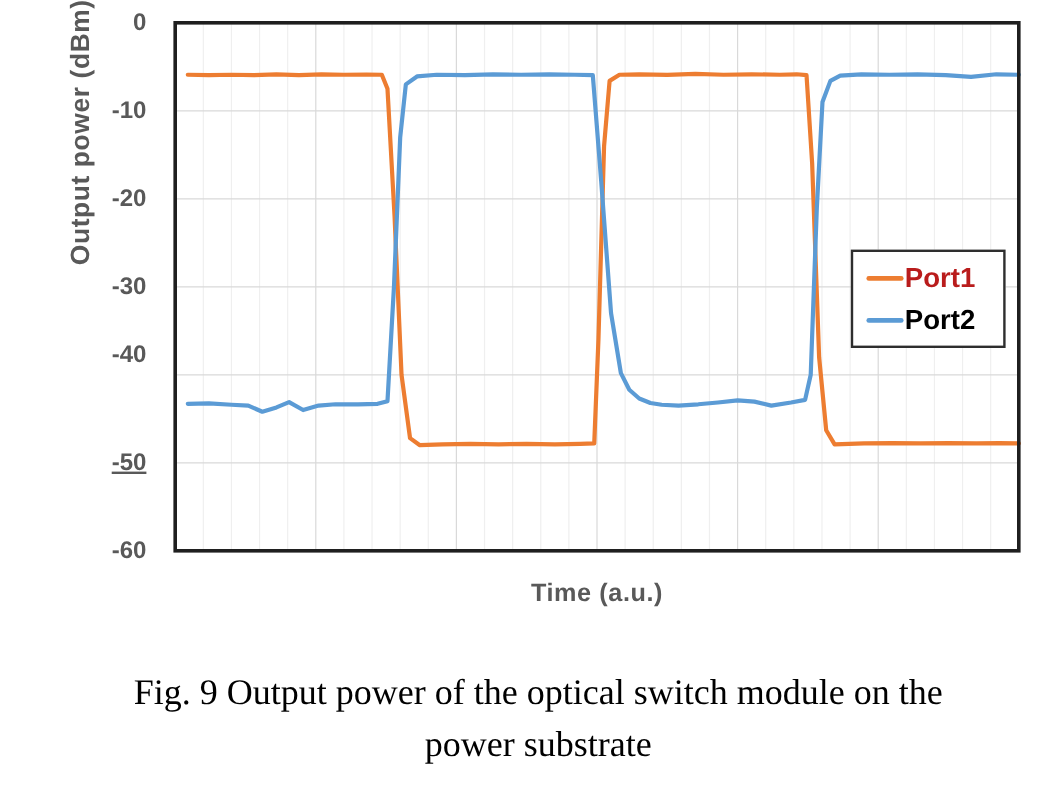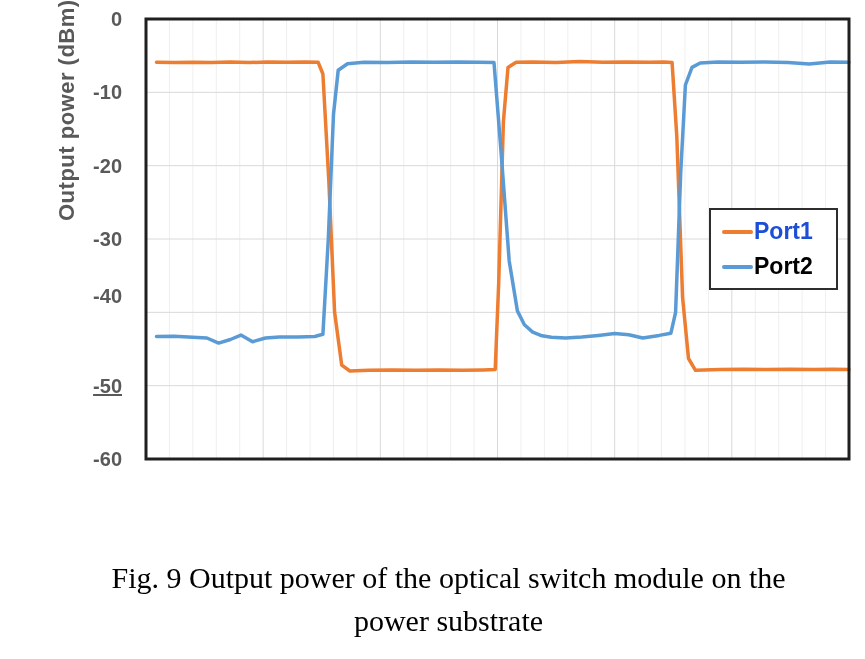--- a/index.html
+++ b/index.html
@@ -77,27 +77,30 @@
       <line x1="2" y1="148.66666666666666" x2="705" y2="148.66666666666666" stroke="#D9D9D9" stroke-width="1"></line>
       <line x1="2" y1="75.33333333333333" x2="705" y2="75.33333333333333" stroke="#D9D9D9" stroke-width="1"></line>
       <polyline points="12.5,45.3 30.1,45.6 48.9,45.3 67.6,45.6 86.4,44.9 105.1,45.6 123.9,44.9 142.6,45.3 161.3,45.1 174.2,45.3 178.9,57.0 184.8,163.3 190.6,295.3 197.7,348.1 205.9,354.0 224.6,353.3 248.0,352.9 271.5,353.3 294.9,352.9 318.4,353.3 339.4,352.9 351.2,352.5 354.7,266.0 359.4,104.7 364.0,50.4 372.2,45.3 388.7,44.9 412.1,45.4 435.5,44.5 458.9,45.3 482.4,44.9 505.8,45.3 519.9,44.9 528.1,45.6 532.8,119.3 538.6,280.7 544.5,341.5 551.5,353.3 576.1,352.5 599.5,352.2 623.0,352.5 646.4,352.2 669.9,352.5 688.6,352.2 705.0,352.5" fill="none" stroke="#ED7D31" stroke-width="3.5" stroke-linejoin="round" stroke-linecap="round"></polyline>
       <polyline points="12.5,319.5 30.1,319.2 48.9,320.3 62.9,321.0 74.6,326.1 86.4,322.5 96.9,318.1 108.6,324.7 121.5,321.0 135.6,319.9 154.3,319.9 170.7,319.5 178.9,317.3 184.3,222.0 189.5,97.3 194.2,53.3 203.5,46.7 219.9,45.3 243.4,45.6 266.8,44.9 290.2,45.3 313.7,44.9 334.8,45.3 350.0,45.6 357.0,134.0 365.2,244.0 373.4,293.9 380.4,307.8 388.7,315.1 398.0,318.8 407.4,320.3 421.5,321.0 437.9,319.9 454.3,318.4 470.7,316.6 484.7,317.7 498.8,321.0 515.2,318.4 526.9,316.2 531.6,295.3 536.7,156.0 541.4,68.0 548.0,50.4 556.2,46.0 573.8,44.9 597.2,45.3 620.6,44.9 644.1,45.6 665.2,47.1 686.3,44.9 705.0,45.3" fill="none" stroke="#5B9BD5" stroke-width="3.5" stroke-linejoin="round" stroke-linecap="round"></polyline>
       <rect x="2" y="2" width="703" height="440" fill="none" stroke="#1F1F1F" stroke-width="3"></rect>
     </svg>
 
   <div class="legend" id="legend">
       <div class="legend-row">
         <span class="swatch" style="background: rgb(237, 125, 49);"></span>
-        <span class="legend-label" style="color: #1d4ed8;">Port1</span>
+        <span class="legend-label" style="color: #b91c1c;">Port1</span>
       </div>
       <div class="legend-row">
         <span class="swatch" style="background: rgb(91, 155, 213);"></span>
         <span class="legend-label" style="color: #000000;">Port2</span>
       </div>
     </div>
 
+  <div class="x-title">
+    <span>Time (a.u.)</span>
+  </div>
 
   <div class="caption">
     <div>Fig. 9 Output power of the optical switch module on the</div>
     <div>power substrate</div>
   </div>
 
 </div>
 
 </body></html>

